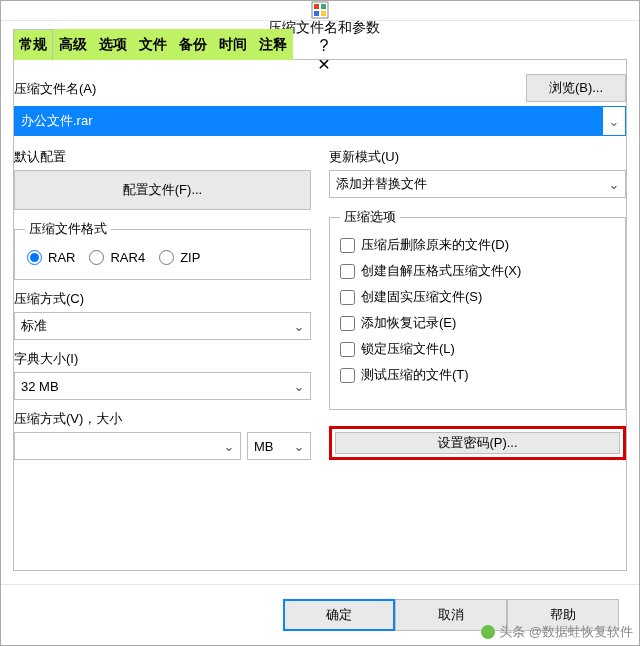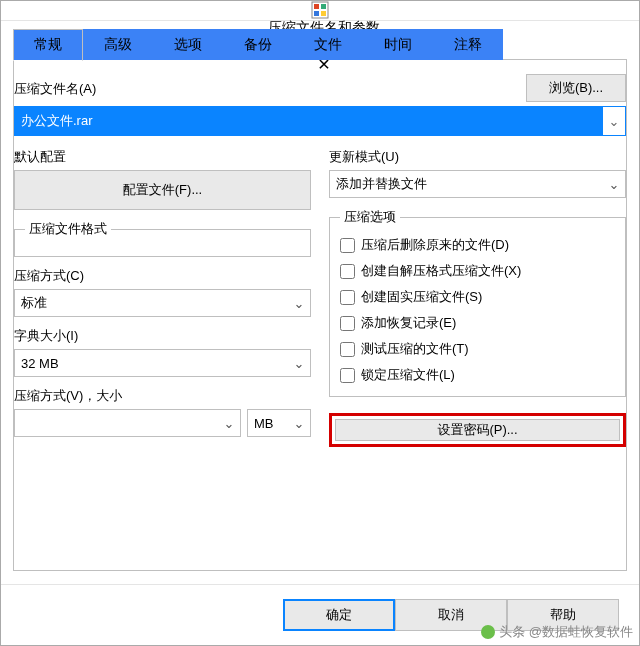--- a/index.html
+++ b/index.html
@@ -4,21 +4,21 @@
 <style>
 * { box-sizing: border-box; font-family: "Microsoft YaHei", "Segoe UI", sans-serif; font-size: 13px; }
 body { margin: 0; background: #fff; width: 640px; height: 646px; overflow: hidden; }
 .window { width: 640px; height: 646px; border: 1px solid #aaa; background: #fff; display: flex; flex-direction: column; }
 .titlebar { height: 20px; display: flex; align-items: center; padding: 0 0 0 8px; border-bottom: 1px solid #e5e5e5; flex-direction: column; }
 .titlebar .icon { width: 18px; height: 18px; margin-right: 8px; }
 .titlebar .title { flex: 1; font-size: 14px; }
 .titlebar .btn { width: 46px; height: 36px; display: flex; align-items: center; justify-content: center; font-size: 16px; }
 .body { flex: 1; padding: 8px 12px 12px 12px; display: flex; flex-direction: column; }
 .tabs { display: flex; position: relative; z-index: 2; }
-.tab { padding: 6px 20px; border: 1px solid transparent; border-bottom: none; background: #3b82f6; cursor: pointer; font-size: 14px; }
+.tab { padding: 6px 5px; border: 1px solid transparent; border-bottom: none; background: #bef264; cursor: pointer; font-size: 14px; font-weight: bold; }
 .tab.active { border-color: #bfbfbf; border-bottom: 1px solid #fff; margin-bottom: -1px; }
 .tabpanel { border: 1px solid #bfbfbf; padding: 14px 0; position: relative; top: -1px; flex: 1; }
 .row-top { display: flex; align-items: flex-end; gap: 10px; }
 .row-top .left { flex: 1; }
 .browse-btn { width: 100px; height: 28px; background: #e9e9e9; border: 1px solid #bfbfbf; }
 .label { margin-bottom: 4px; }
 .filename-combo { display: flex; border: 1px solid #0a84ff; height: 30px; align-items: center; background: #fff; margin-top: 4px; }
 .filename-combo .val { flex: 1; padding: 0 6px; background: #0a84ff; color: #fff; height: 100%; display: flex; align-items: center; }
 .filename-combo .arrow { width: 22px; text-align: center; color: #666; }
 .cols { display: flex; gap: 18px; margin-top: 12px; }
@@ -62,22 +62,22 @@
     <span class="title">压缩文件名和参数</span>
     <div class="btn">?</div>
     <div class="btn">✕</div>
   </div>
 
   <div class="body">
     <div class="tabs">
       <div class="tab active">常规</div>
       <div class="tab">高级</div>
       <div class="tab">选项</div>
+      <div class="tab">文件</div>
       <div class="tab">备份</div>
-      <div class="tab">文件</div>
       <div class="tab">时间</div>
       <div class="tab">注释</div>
     </div>
 
     <div class="tabpanel">
 
       <div class="row-top">
         <div class="left">
           <div class="label">压缩文件名(A)</div>
         </div>
@@ -90,20 +90,34 @@
 
       <div class="cols">
         <div class="col">
           <div>
             <div class="label">默认配置</div>
             <button class="btnwide">配置文件(F)...</button>
           </div>
 
           <fieldset class="fs">
             <legend>压缩文件格式</legend>
+            <div class="radios">
+              <label class="radio">
+                  <input type="radio" checked="" style="">
+                  <span>RAR</span>
+                </label>
+              <label class="radio">
+                  <input type="radio" style="">
+                  <span>RAR4</span>
+                </label>
+              <label class="radio">
+                  <input type="radio" style="">
+                  <span>ZIP</span>
+                </label>
+            </div>
           </fieldset>
 
           <div>
             <div class="label">压缩方式(C)</div>
             <div class="combo">
               <div class="val">标准</div>
               <div class="arrow">⌄</div>
             </div>
           </div>
 
@@ -153,25 +167,25 @@
               <label class="check">
                   <input type="checkbox" style="">
                   <span>创建固实压缩文件(S)</span>
                 </label>
               <label class="check">
                   <input type="checkbox" style="">
                   <span>添加恢复记录(E)</span>
                 </label>
               <label class="check">
                   <input type="checkbox" style="">
+                  <span>锁定压缩文件(L)</span>
+                </label>
+              <label class="check">
+                  <input type="checkbox" style="">
                   <span>测试压缩的文件(T)</span>
-                </label>
-              <label class="check">
-                  <input type="checkbox" style="">
-                  <span>锁定压缩文件(L)</span>
                 </label>
             </div>
           </fieldset>
 
           <div class="pwd-wrap">
             <button class="pwd-btn">设置密码(P)...</button>
           </div>
         </div>
       </div>
 

